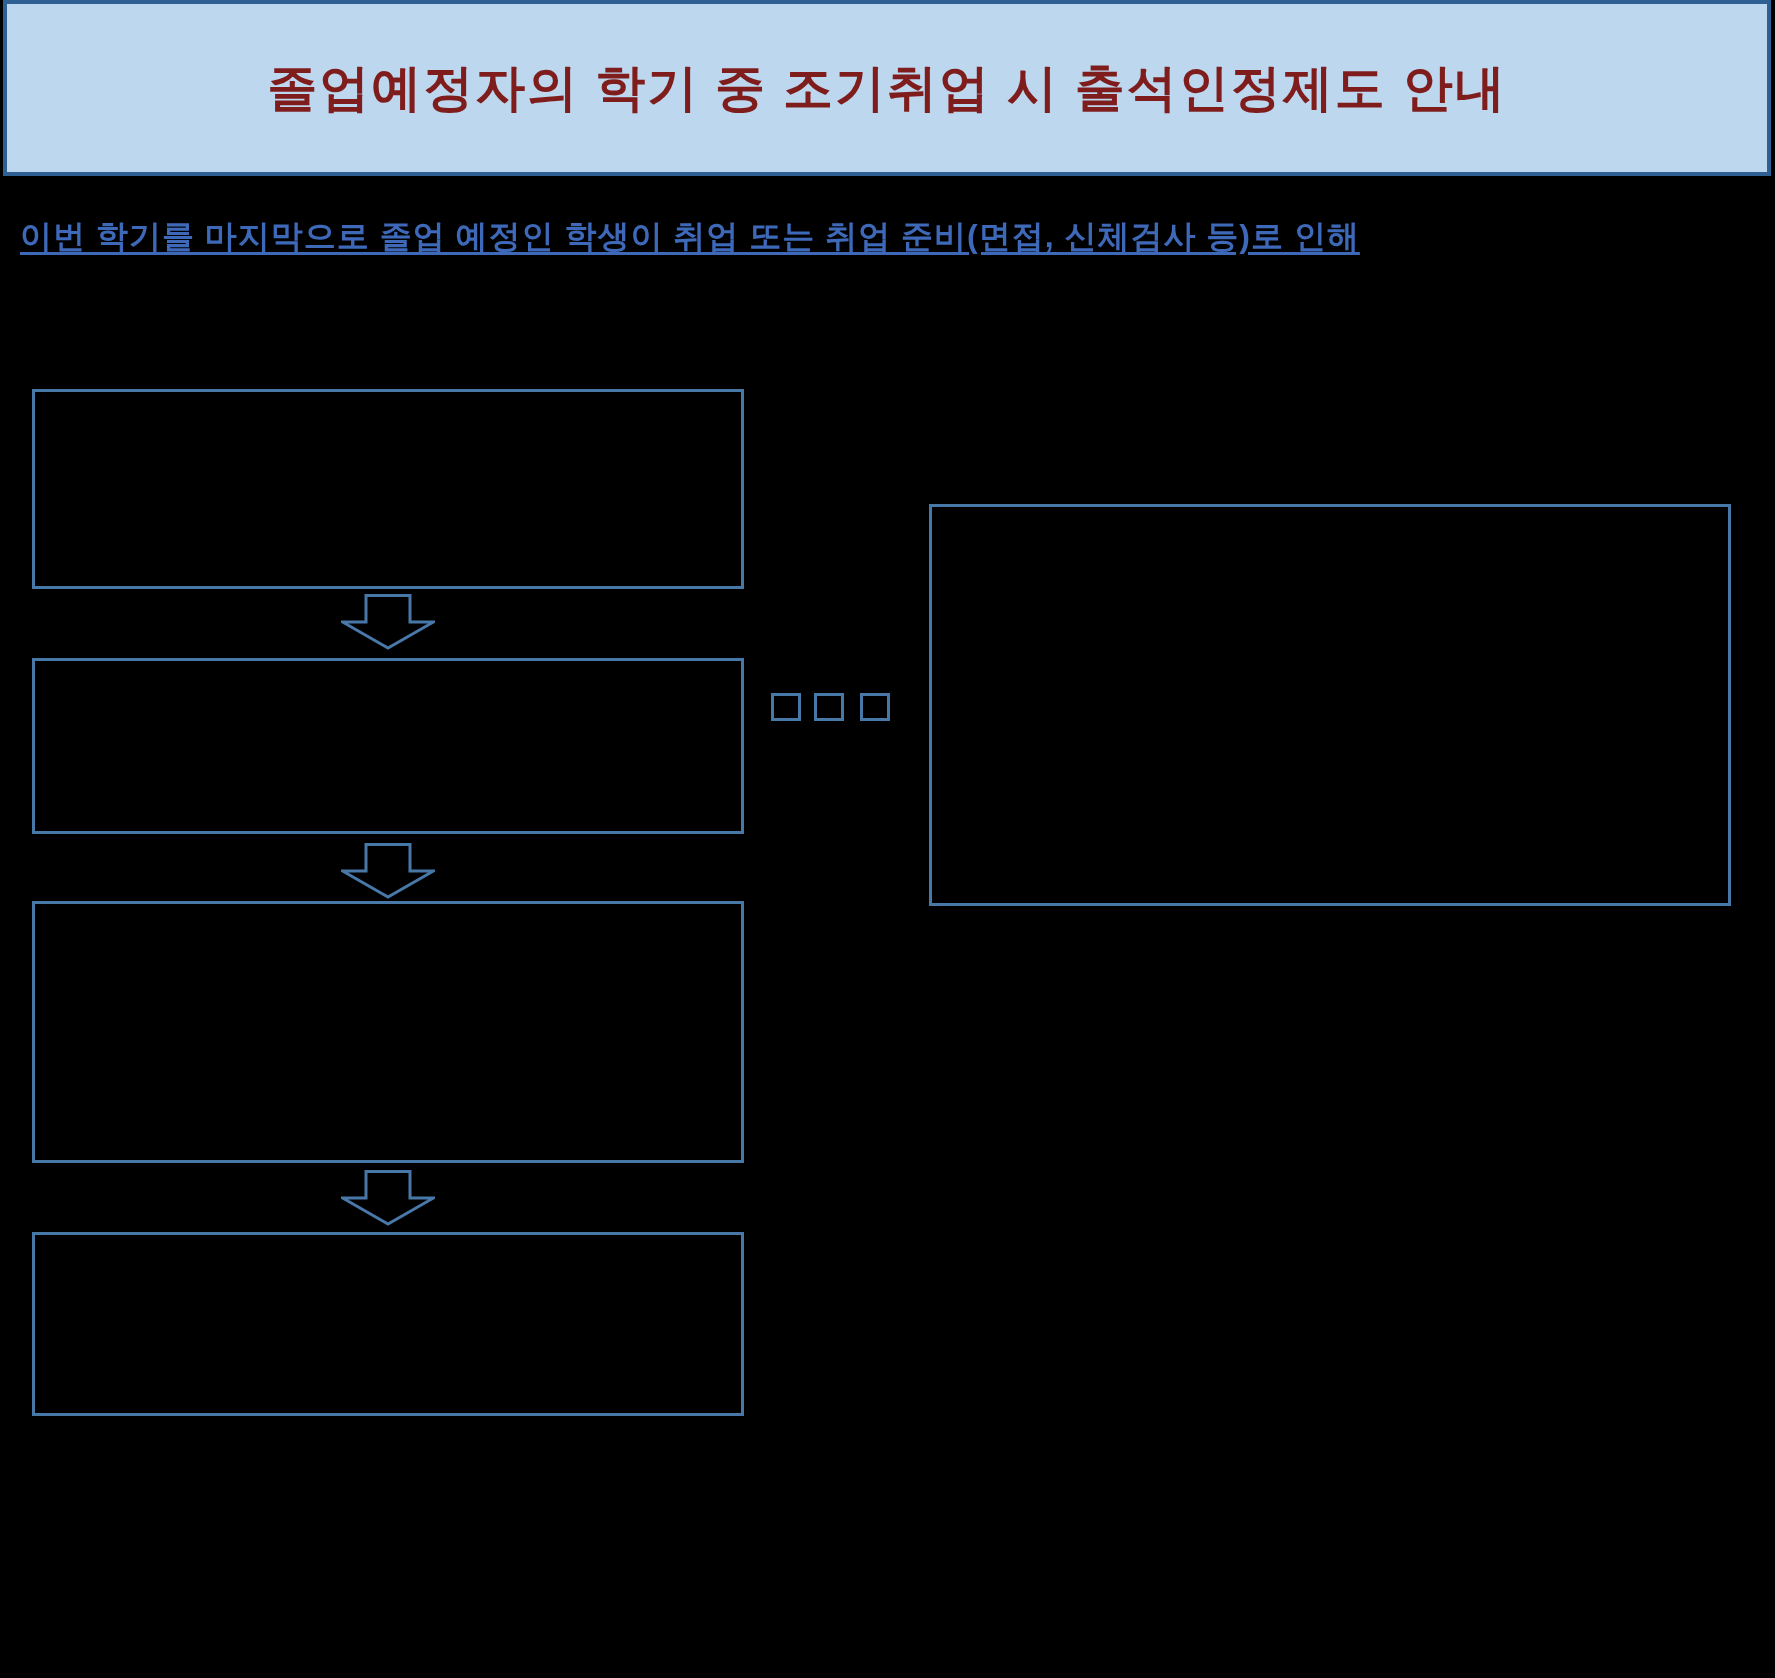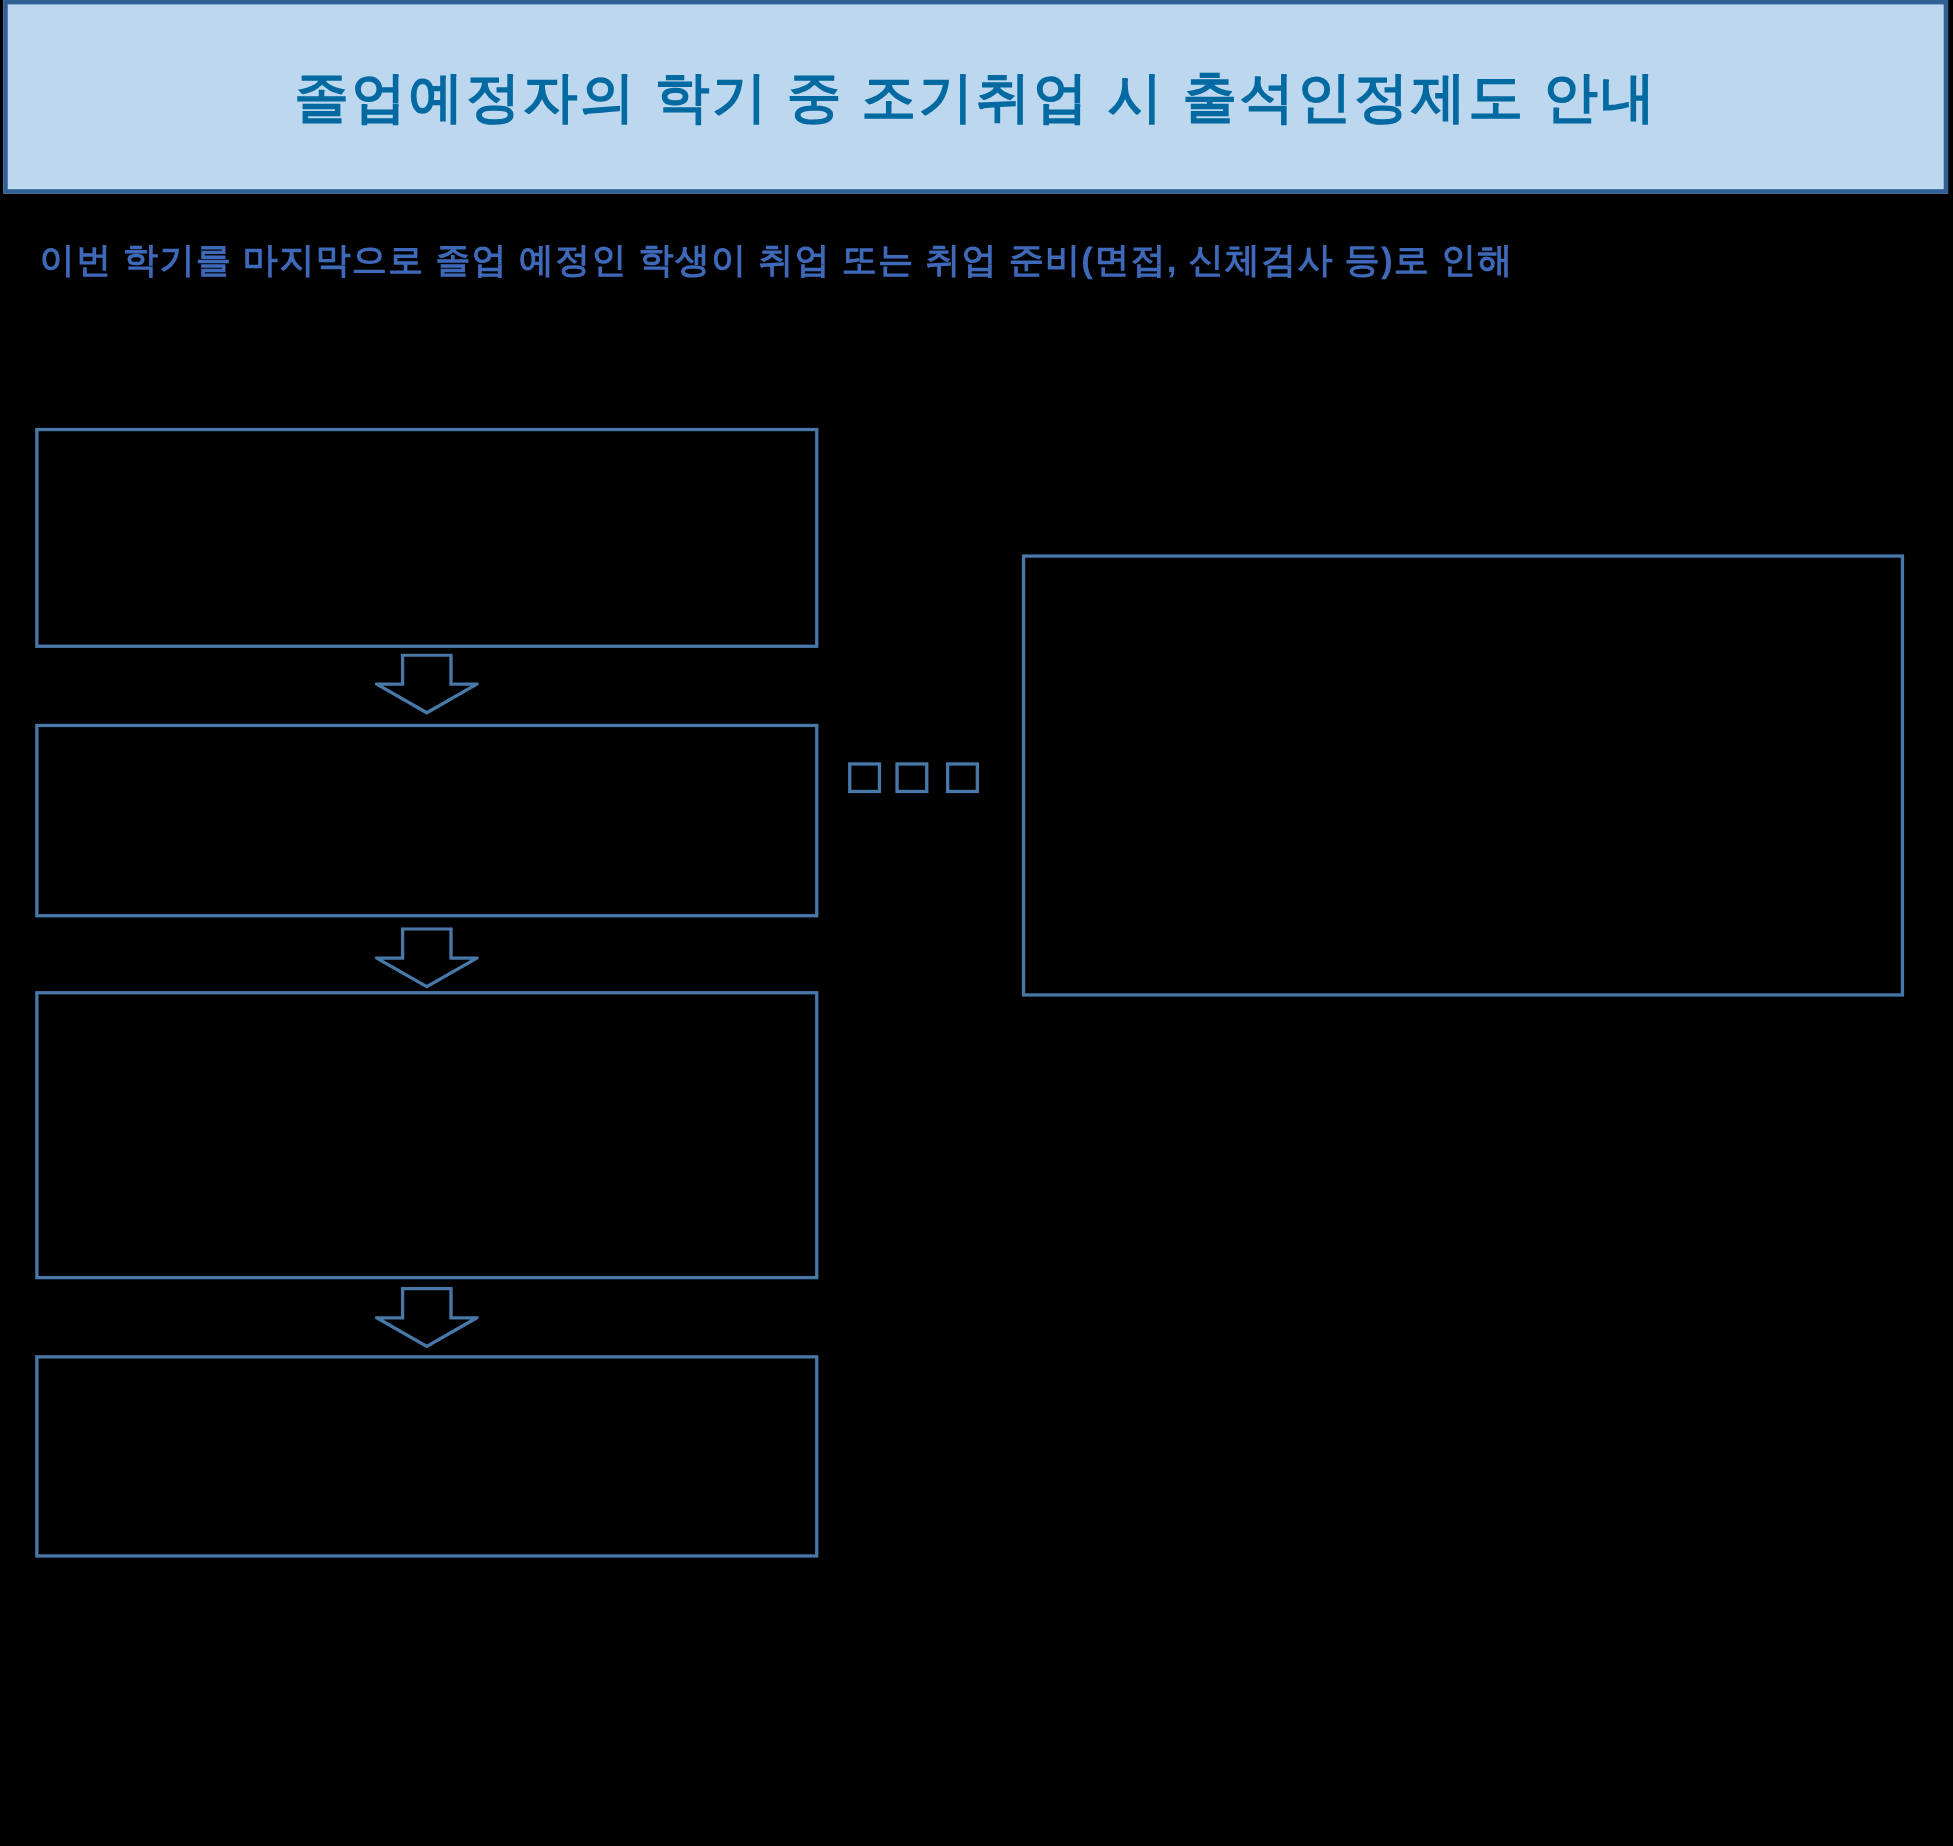--- a/index.html
+++ b/index.html
@@ -27,41 +27,41 @@
     border: 4px solid #2e6093;
     display: flex;
     align-items: center;
     justify-content: center;
   }
   .banner h1 {
     margin: 6px;
     font-size: 50px;
     font-weight: bold;
     letter-spacing: 2px;
-    color: #0369a1;
+    color: #7f1d1d;
   }
 
   
   .intro {
     position: absolute;
     left: 20px;
     top: 216px;
     margin: 0;
     font-size: 32px;
     font-weight: bold;
     letter-spacing: 1px;
     line-height: 40px;
     color: #3e68b8;
   }
   .intro-line {
     display: block;
+    text-decoration: underline;
     text-decoration-thickness: 3px;
     text-underline-offset: 5px;
     white-space: nowrap;
-    margin-left: 16px;
   }
 
   
   .flow-box {
     position: absolute;
     border: 3px solid #4878a8;
     background: transparent;
     box-sizing: border-box;
   }
   .step1 { left: 32px; top: 389px;  width: 712px; height: 200px; }

